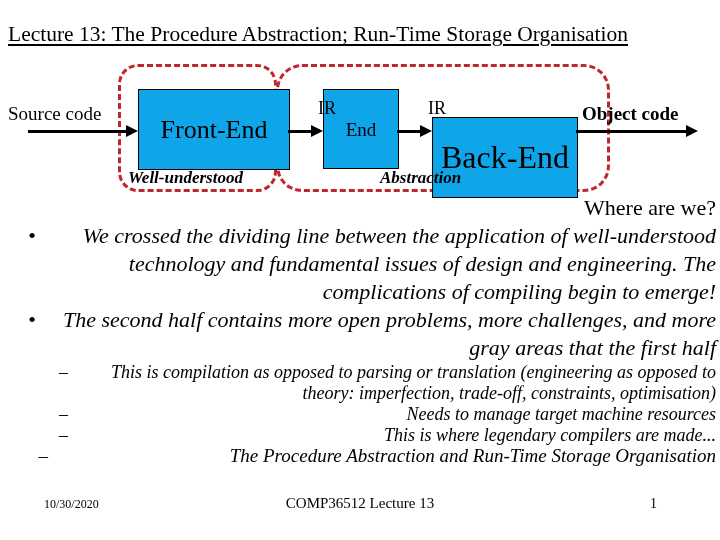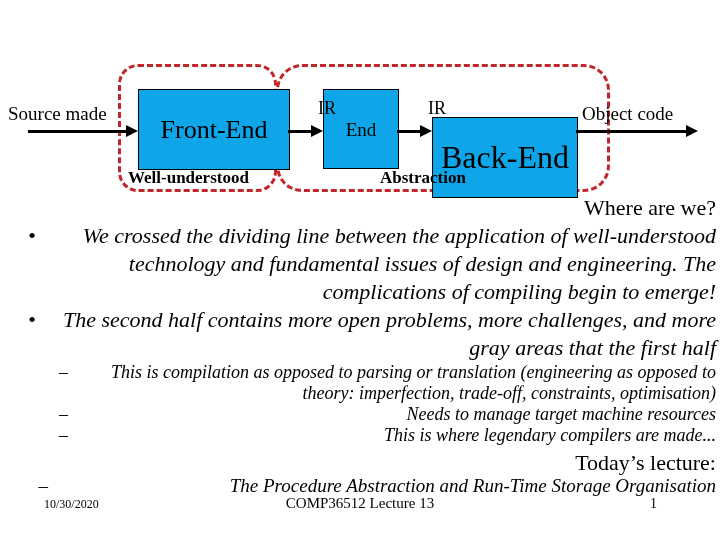--- a/index.html
+++ b/index.html
@@ -27,21 +27,21 @@
   .gbox.middle{left:323px;top:89px;width:74px;height:78px;font-size:19px;line-height:29px;}
   .gbox.back{left:432px;top:89px;width:144px;height:79px;font-size:32px;margin-top:28px;}
   .arrow-line{position:absolute;height:3px;background:#000;top:130px;}
   .arrow-head{
     position:absolute;top:125px;width:0;height:0;
     border-top:6.5px solid transparent;border-bottom:6.5px solid transparent;
     border-left:12px solid #000;
   }
   .dlabel{position:absolute;font-size:19px;white-space:nowrap;}
   .ir{position:absolute;font-size:18px;white-space:nowrap;margin-left:24px;}
-  .under-label{position:absolute;font-size:17px;font-weight:600;white-space:nowrap;top:168px;}
+  .under-label{position:absolute;font-size:17px;font-weight:600;white-space:nowrap;top:168px;font-style:italic;}
   
   .body-block{position:absolute;left:5px;top:194px;width:711px;text-align:right;}
   .b-heading{font-size:22px;line-height:28px;}
   .row{display:flex;align-items:flex-start;}
   .row.l1{padding-left:8px;font-size:22px;line-height:28px;}
   .row.l1 .marker{width:23px;flex:none;}
   .row.l2{padding-left:37px;font-size:18px;line-height:21px;}
   .row.l2 .marker{width:26px;flex:none;}
   .row .text{flex:1;font-style:italic;}
   .today-heading{font-size:22px;line-height:26px;margin-top:4px;}
@@ -50,20 +50,21 @@
   
   .footer-date{position:absolute;left:44px;top:497px;font-size:12px;}
   .footer-center{position:absolute;left:0;top:495px;width:720px;text-align:center;font-size:15px;}
   .footer-page{position:absolute;left:650px;top:496px;font-size:14px;}
 </style>
 </head>
 <body>
 
 <div class="slide">
 
+  <h1 class="title">Lecture 13: The Procedure Abstraction; Run-Time Storage Organisation</h1>
 
   <div class="diagram">
 
     <div class="dash-rect rect1"></div>
     <div class="dash-rect rect2"></div>
 
     <div class="gbox front">
       <span>Front-End</span>
     </div>
     <div class="gbox middle">
@@ -78,24 +79,24 @@
 
     <div class="arrow-line" style="left:288px;width:25px;"></div>
     <div class="arrow-head" style="left:311px;"></div>
 
     <div class="arrow-line" style="left:397px;width:25px;"></div>
     <div class="arrow-head" style="left:420px;"></div>
 
     <div class="arrow-line" style="left:576px;width:112px;"></div>
     <div class="arrow-head" style="left:686px;"></div>
 
-    <span class="dlabel" style="left:8px;top:103px;">Source made</span>
+    <span class="dlabel" style="left:8px;top:103px;">Source code</span>
     <span class="ir" style="left:294px;top:98px;">IR</span>
     <span class="ir" style="left:404px;top:98px;">IR</span>
-    <span class="dlabel" style="left:582px;top:103px;">Object code</span>
+    <span class="dlabel" style="left:582px;top:103px;font-weight:bold;">Object code</span>
 
     <span class="under-label" style="left:128px;">Well-understood</span>
     <span class="under-label" style="left:380px;">Abstraction</span>
   </div>
 
   <div class="body-block">
     <div class="b-heading">Where are we?</div>
 
     <div class="row l1">
       <span class="marker">•</span>
@@ -111,21 +112,20 @@
     </div>
     <div class="row l2">
       <span class="marker">–</span>
       <span class="text">Needs to manage target machine resources</span>
     </div>
     <div class="row l2">
       <span class="marker">–</span>
       <span class="text">This is where legendary compilers are made...</span>
     </div>
 
-    <div class="today-heading">Today’s lecture:</div>
     <div class="row today">
       <span class="marker">–</span>
       <span class="text">The Procedure Abstraction and Run-Time Storage Organisation</span>
     </div>
   </div>
 
   <span class="footer-date">10/30/2020</span>
   <span class="footer-center">COMP36512 Lecture 13</span>
   <span class="footer-page">1</span>
 

